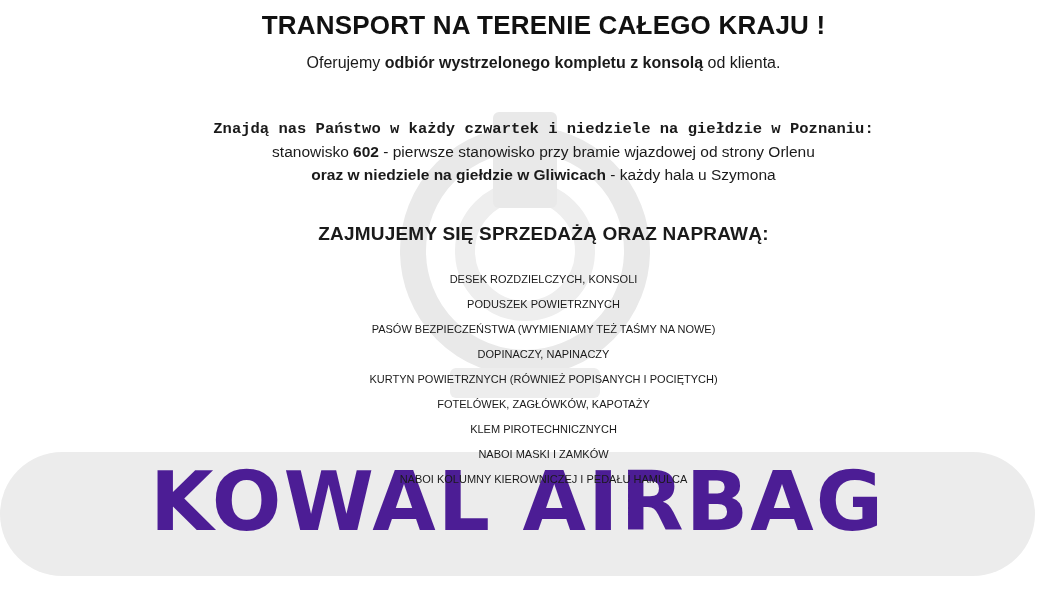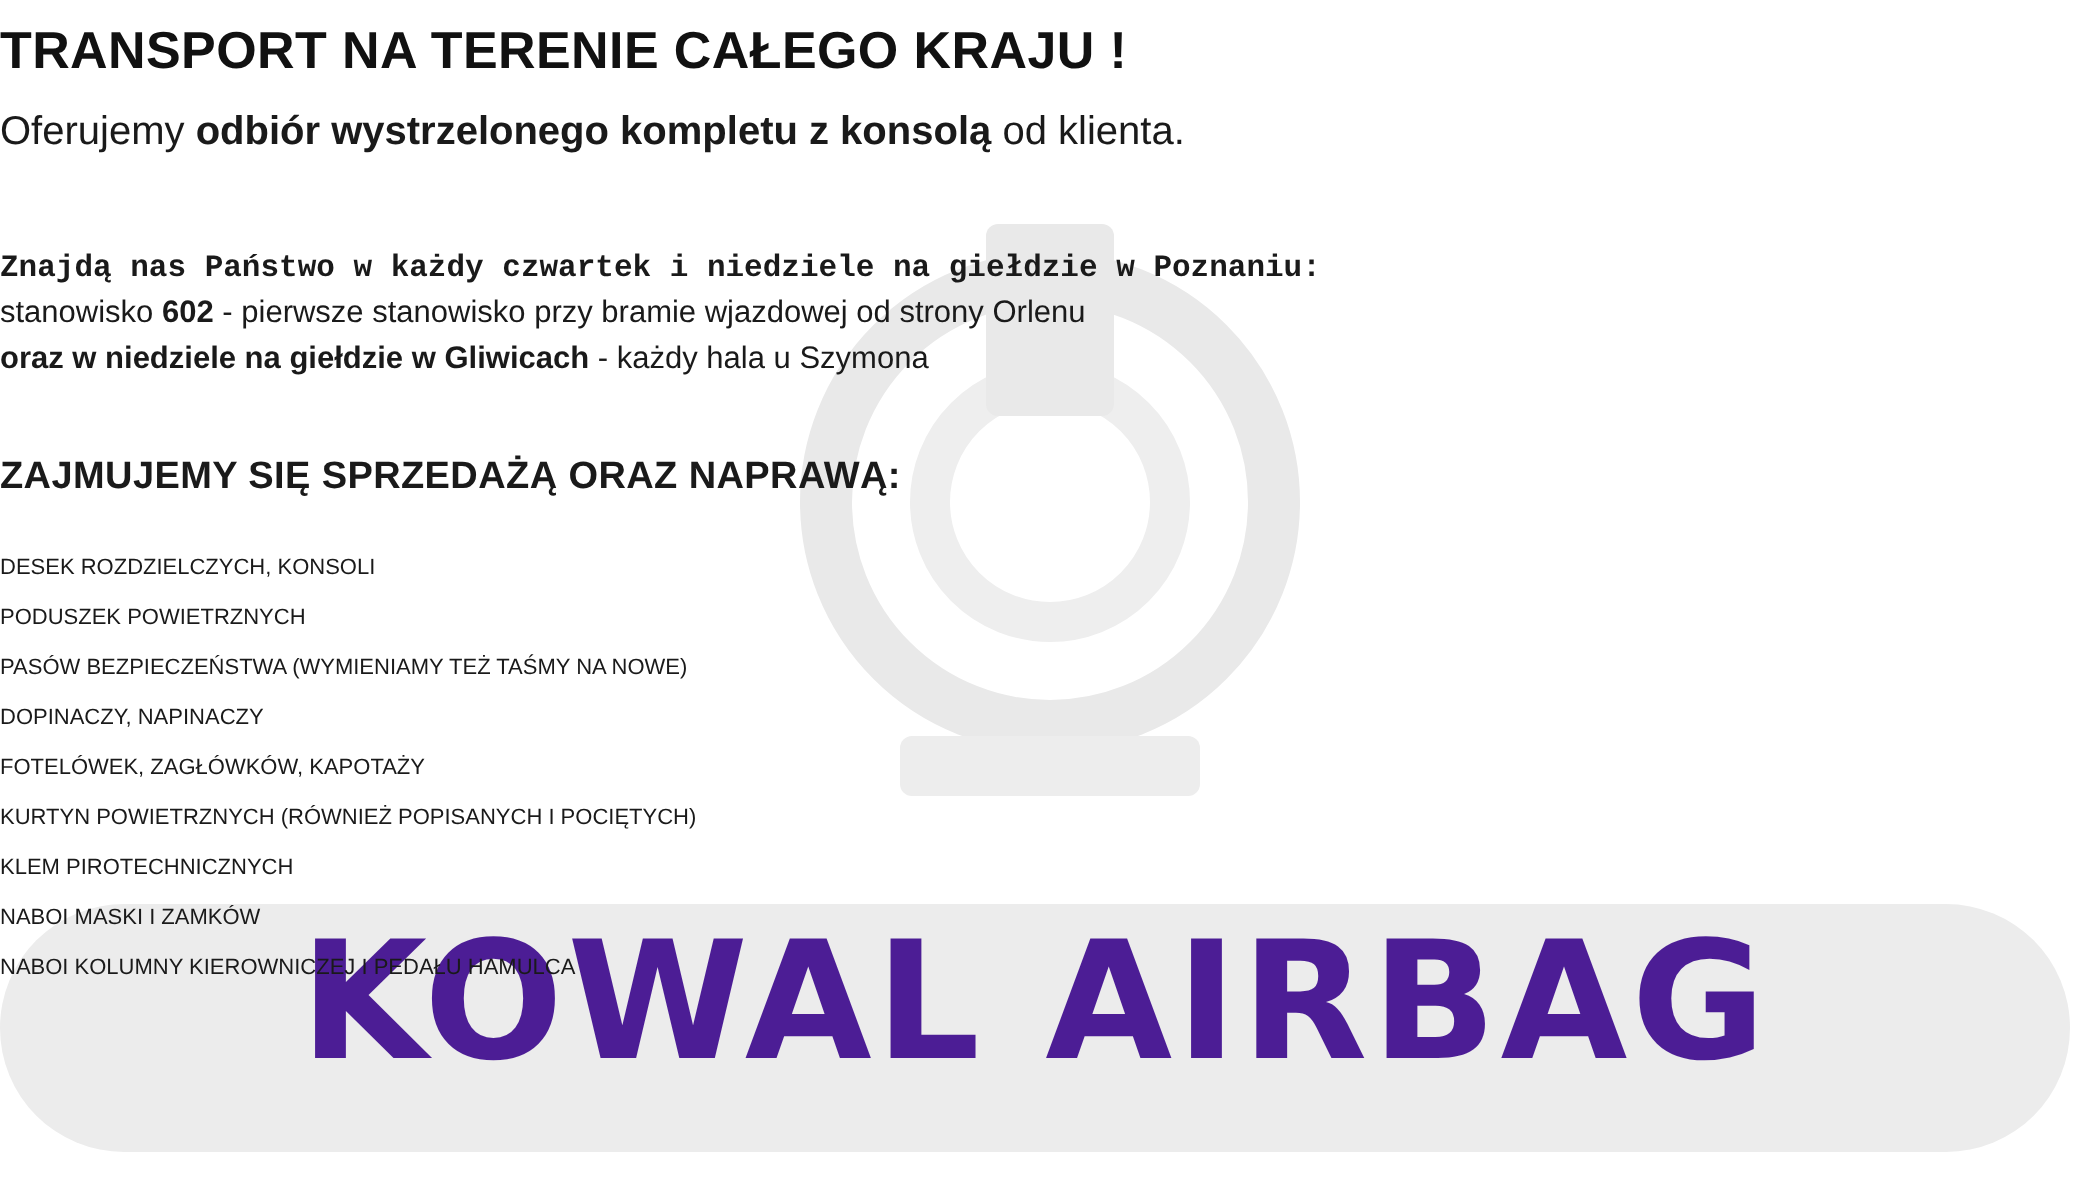--- a/index.html
+++ b/index.html
@@ -104,35 +104,36 @@
     font-size: 82px;
     letter-spacing: 2px;
     color: #4c1d95;
     white-space: nowrap;
   }
 
   
   .content {
     position: relative;
     z-index: 2;
-    text-align: left;
+    text-align: center;
     padding-top: 4px;
+    padding-left: 37px;
   }
 
   .headline {
     font-size: 26px;
     font-weight: bold;
     letter-spacing: 0.2px;
     color: #111;
     margin: 6px 0 0 0;
     line-height: 1.2;
   }
 
   .subline {
-    font-size: 20px;
+    font-size: 16px;
     color: #1a1a1a;
     margin-top: 12px;
     line-height: 1.3;
   }
   .subline b { font-weight: bold; }
 
   .block-market {
     margin-top: 44px;
     line-height: 1.48;
     font-size: 15.5px;
@@ -197,21 +198,21 @@
       </div>
     </div>
 
     <div class="section-title">ZAJMUJEMY SIĘ SPRZEDAŻĄ ORAZ NAPRAWĄ:</div>
 
     <div class="services">
       <div class="service-item">DESEK ROZDZIELCZYCH, KONSOLI</div>
       <div class="service-item">PODUSZEK POWIETRZNYCH</div>
       <div class="service-item">PASÓW BEZPIECZEŃSTWA (WYMIENIAMY TEŻ TAŚMY NA NOWE)</div>
       <div class="service-item">DOPINACZY, NAPINACZY</div>
+      <div class="service-item">KURTYN POWIETRZNYCH (RÓWNIEŻ POPISANYCH I POCIĘTYCH)</div>
       <div class="service-item">FOTELÓWEK, ZAGŁÓWKÓW, KAPOTAŻY</div>
-      <div class="service-item">KURTYN POWIETRZNYCH (RÓWNIEŻ POPISANYCH I POCIĘTYCH)</div>
       <div class="service-item">KLEM PIROTECHNICZNYCH</div>
       <div class="service-item">NABOI MASKI I ZAMKÓW</div>
       <div class="service-item">NABOI KOLUMNY KIEROWNICZEJ I PEDAŁU HAMULCA</div>
     </div>
 
   </div>
 </div>
 
 </body></html>

